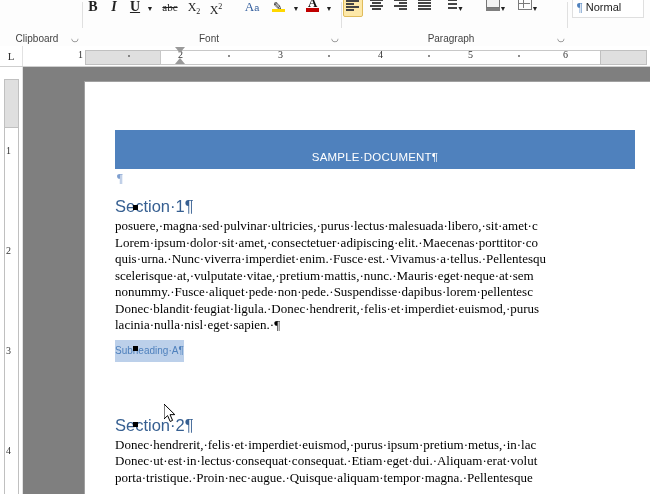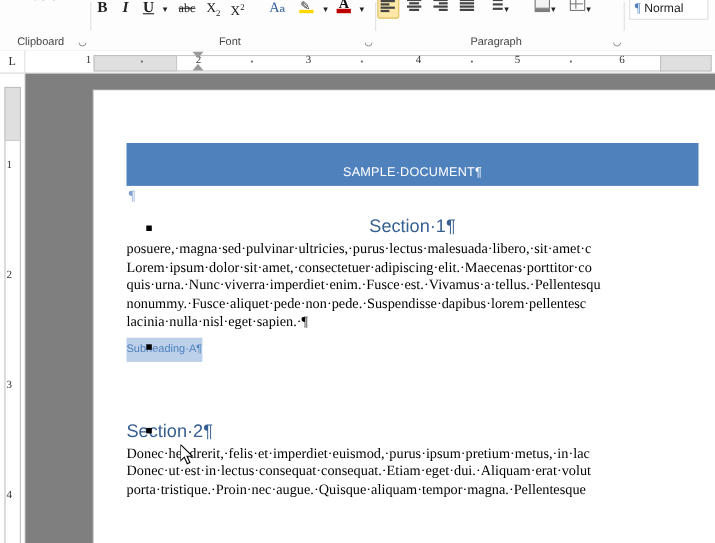--- a/index.html
+++ b/index.html
@@ -354,30 +354,32 @@
 
 <div class="canvas">
   <div class="page">
 
     <div class="doc-body">
 
       <div class="title-bar">SAMPLE·DOCUMENT¶</div>
 
       <div class="empty-para">¶</div>
 
-      <div style="position:relative;text-align:center;">
+      <div style="position:relative;">
         <div class="para-mark-left" style="top:19px;"></div>
         <div class="heading">Section·1¶</div>
       </div>
 
       <div class="body-text">
         <div>posuere,·magna·sed·pulvinar·ultricies,·purus·lectus·malesuada·libero,·sit·amet·c</div>
         <div>Lorem·ipsum·dolor·sit·amet,·consectetuer·adipiscing·elit.·Maecenas·porttitor·co</div>
         <div>quis·urna.·Nunc·viverra·imperdiet·enim.·Fusce·est.·Vivamus·a·tellus.·Pellentesqu</div>
+        <div>scelerisque·at,·vulputate·vitae,·pretium·mattis,·nunc.·Mauris·eget·neque·at·sem</div>
         <div>nonummy.·Fusce·aliquet·pede·non·pede.·Suspendisse·dapibus·lorem·pellentesc</div>
+        <div>Donec·blandit·feugiat·ligula.·Donec·hendrerit,·felis·et·imperdiet·euismod,·purus</div>
         <div>lacinia·nulla·nisl·eget·sapien.·¶</div>
       </div>
 
       <div style="position:relative; height:26px; margin-top:6px;">
         <div class="para-mark-left" style="top:6px; left:18px;"></div>
         <div class="subheading selected">Subheading·A¶</div>
       </div>
 
       <div style="position:relative;">
         <div class="para-mark-left" style="top:9px;"></div>

